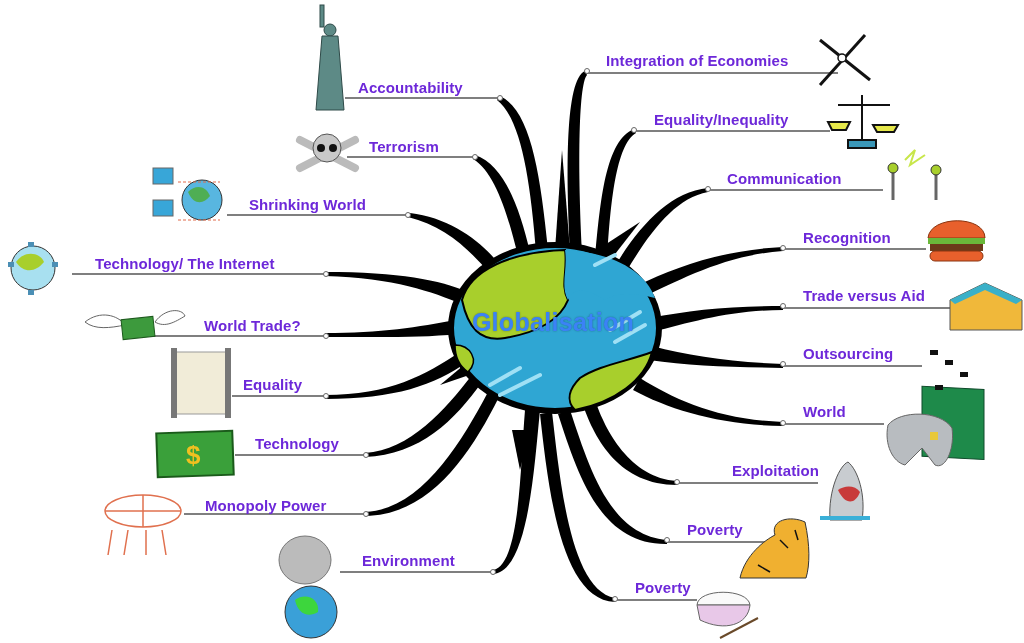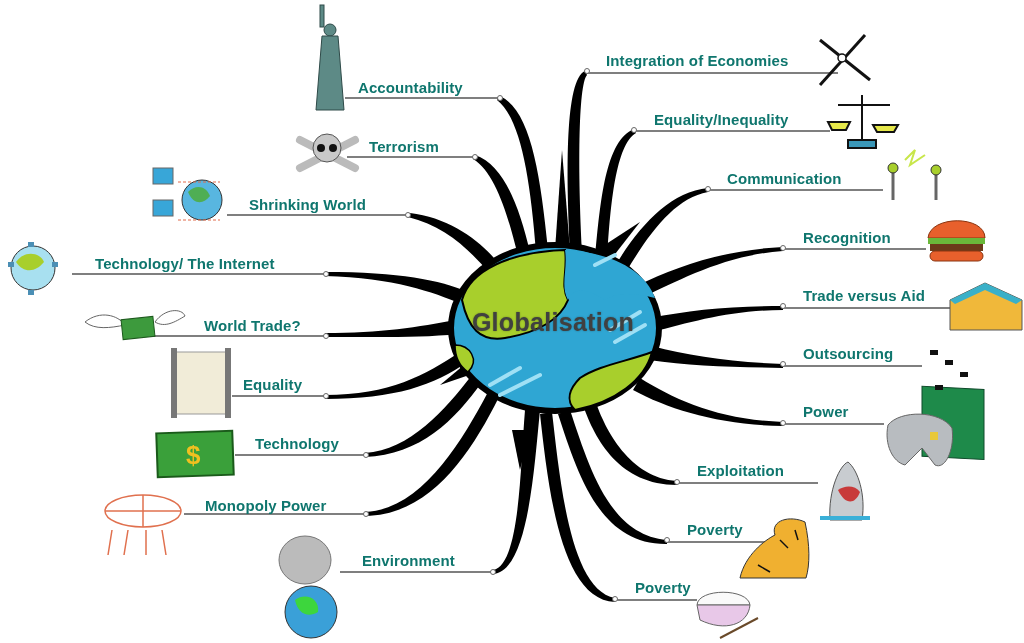--- a/index.html
+++ b/index.html
@@ -1,22 +1,22 @@
 <!DOCTYPE html>
 <html><head>
 <meta charset="utf-8">
 <style>
   html, body { margin:0; padding:0; background:#ffffff; }
   body { width:1024px; height:643px; position:relative; overflow:hidden;
          font-family:"Liberation Sans", sans-serif; }
   #map { position:absolute; left:0; top:0; width:1024px; height:643px; }
-  .lbl { position:absolute; font-weight:bold; font-size:15px; color:#0f766e;
+  .lbl { position:absolute; font-weight:bold; font-size:15px; color:#6d28d9;
          white-space:nowrap; line-height:18px; letter-spacing:0.1px; }
   .center-title { position:absolute; left:448px; top:308px; width:210px;
-         text-align:center; font-weight:bold; font-size:25px; color:#404040;
+         text-align:center; font-weight:bold; font-size:25px; color:#3b82f6;
          text-shadow:0 0 2px rgba(0,0,0,0.35); letter-spacing:0.3px; }
 </style>
 </head>
 <body>
 
 <svg id="map" viewBox="0 0 1024 643" xmlns="http://www.w3.org/2000/svg">
 
   <g fill="#000">
 
     <path d="M500,96 C530,110 540,170 548,250 L536,252 C530,175 520,118 497,100 Z"></path>
@@ -250,16 +250,16 @@
 <div class="lbl" style="left:255px;top:435px">Technology</div>
 <div class="lbl" style="left:205px;top:497px">Monopoly Power</div>
 <div class="lbl" style="left:362px;top:552px">Environment</div>
 
 <div class="lbl" style="left:606px;top:52px">Integration of Economies</div>
 <div class="lbl" style="left:654px;top:111px">Equality/Inequality</div>
 <div class="lbl" style="left:727px;top:170px">Communication</div>
 <div class="lbl" style="left:803px;top:229px">Recognition</div>
 <div class="lbl" style="left:803px;top:287px">Trade versus Aid</div>
 <div class="lbl" style="left:803px;top:345px">Outsourcing</div>
-<div class="lbl" style="left:803px;top:403px">Power</div>
-<div class="lbl" style="left:697px;top:462px">Exploitation</div>
+<div class="lbl" style="left:803px;top:403px">World</div>
+<div class="lbl" style="left:732px;top:462px">Exploitation</div>
 <div class="lbl" style="left:687px;top:521px">Poverty</div>
 <div class="lbl" style="left:635px;top:579px">Poverty</div>
 
 </body></html>

